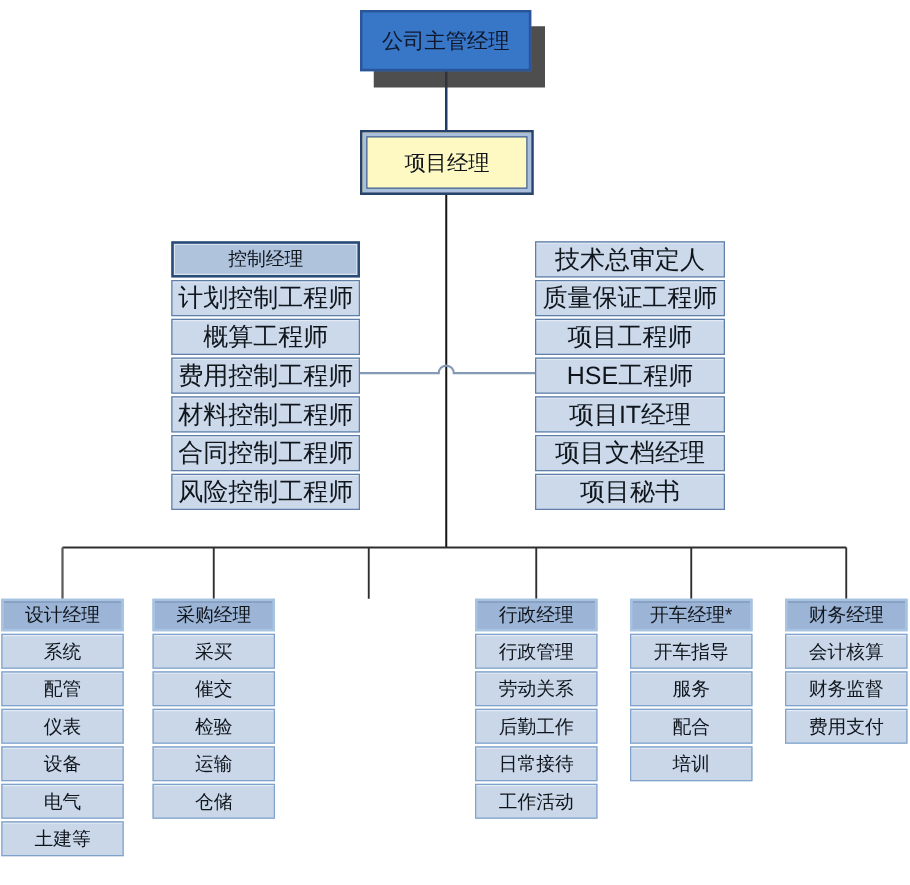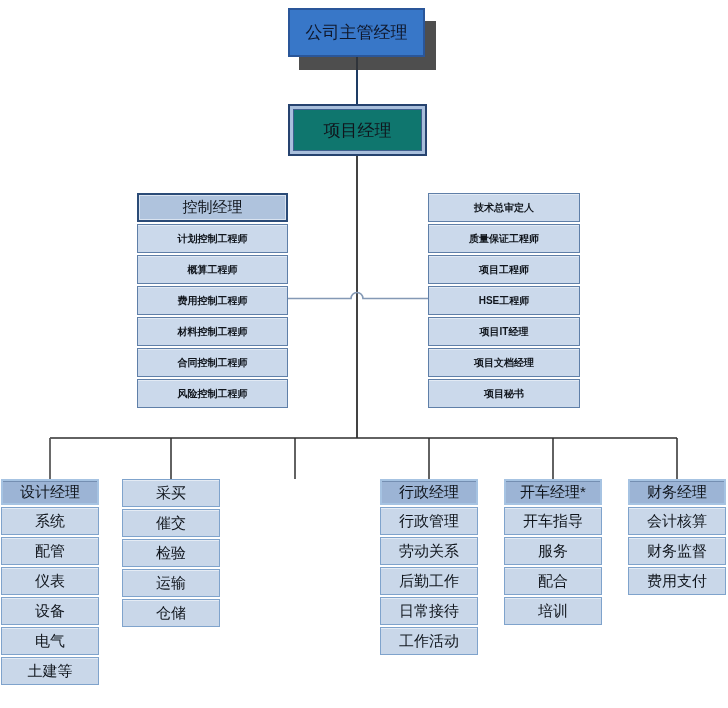--- a/index.html
+++ b/index.html
@@ -16,39 +16,39 @@
   
   .root{
     left:288px;top:8px;width:137px;height:49px;
     background:#3877C8;border:2px solid #2A5699;
     box-shadow:11px 13px 0 0 rgba(52,52,52,0.87);
     font-size:17px;color:#0f172a;z-index:2;
   }
   
   .pm{
     left:288px;top:104px;width:139px;height:52px;
-    background:#0f766e;border:2px solid #26436F;
+    background:#fef9c3;border:2px solid #26436F;
     box-shadow:inset 0 0 0 3px #A9BFDC, inset 0 0 0 4px #40608F;
     font-size:17px;z-index:2;
   }
   
   .col{position:absolute;display:flex;flex-direction:column;gap:2px;}
   .col-control{left:137px;top:193px;width:151px;}
   .col-staff{left:428px;top:193px;width:152px;}
   .mid-header{
     position:relative;height:29px;flex:0 0 auto;
     background:#AFC3DD;border:2px solid #2B4B77;
     box-shadow:inset 0 0 0 1px #D9E3F0;
     font-size:15px;display:flex;align-items:center;justify-content:center;box-sizing:border-box;
   }
   .mid-item{
     position:relative;height:29px;flex:0 0 auto;
     background:#CBD9EB;border:1px solid #5F7FA8;
     box-shadow:inset 0 1px 0 rgba(255,255,255,0.45);
-    font-size:10px;display:flex;align-items:center;justify-content:center;box-sizing:border-box;font-weight:bold;
+    font-size:20px;display:flex;align-items:center;justify-content:center;box-sizing:border-box;
   }
   
   .dept{top:479px;width:98px;}
   .c1{left:1px}.c2{left:122px}.c3{left:246px}.c4{left:380px}.c5{left:504px}.c6{left:628px}
   .dept-header{
     position:relative;height:26px;flex:0 0 auto;
     background:#9CB4D5;border:2px solid #A6C3E2;
     box-shadow:inset 0 1px 0 rgba(45,75,115,0.35);
     font-size:15px;display:flex;align-items:center;justify-content:center;box-sizing:border-box;
   }
@@ -109,20 +109,21 @@
     <div class="dept-header">设计经理</div>
     <div class="dept-item">系统</div>
     <div class="dept-item">配管</div>
     <div class="dept-item">仪表</div>
     <div class="dept-item">设备</div>
     <div class="dept-item">电气</div>
     <div class="dept-item">土建等</div>
   </div>
 
   <div class="col dept c2">
+    <div class="dept-header">采购经理</div>
     <div class="dept-item">采买</div>
     <div class="dept-item">催交</div>
     <div class="dept-item">检验</div>
     <div class="dept-item">运输</div>
     <div class="dept-item">仓储</div>
   </div>
 
 
   <div class="col dept c4">
     <div class="dept-header">行政经理</div>

